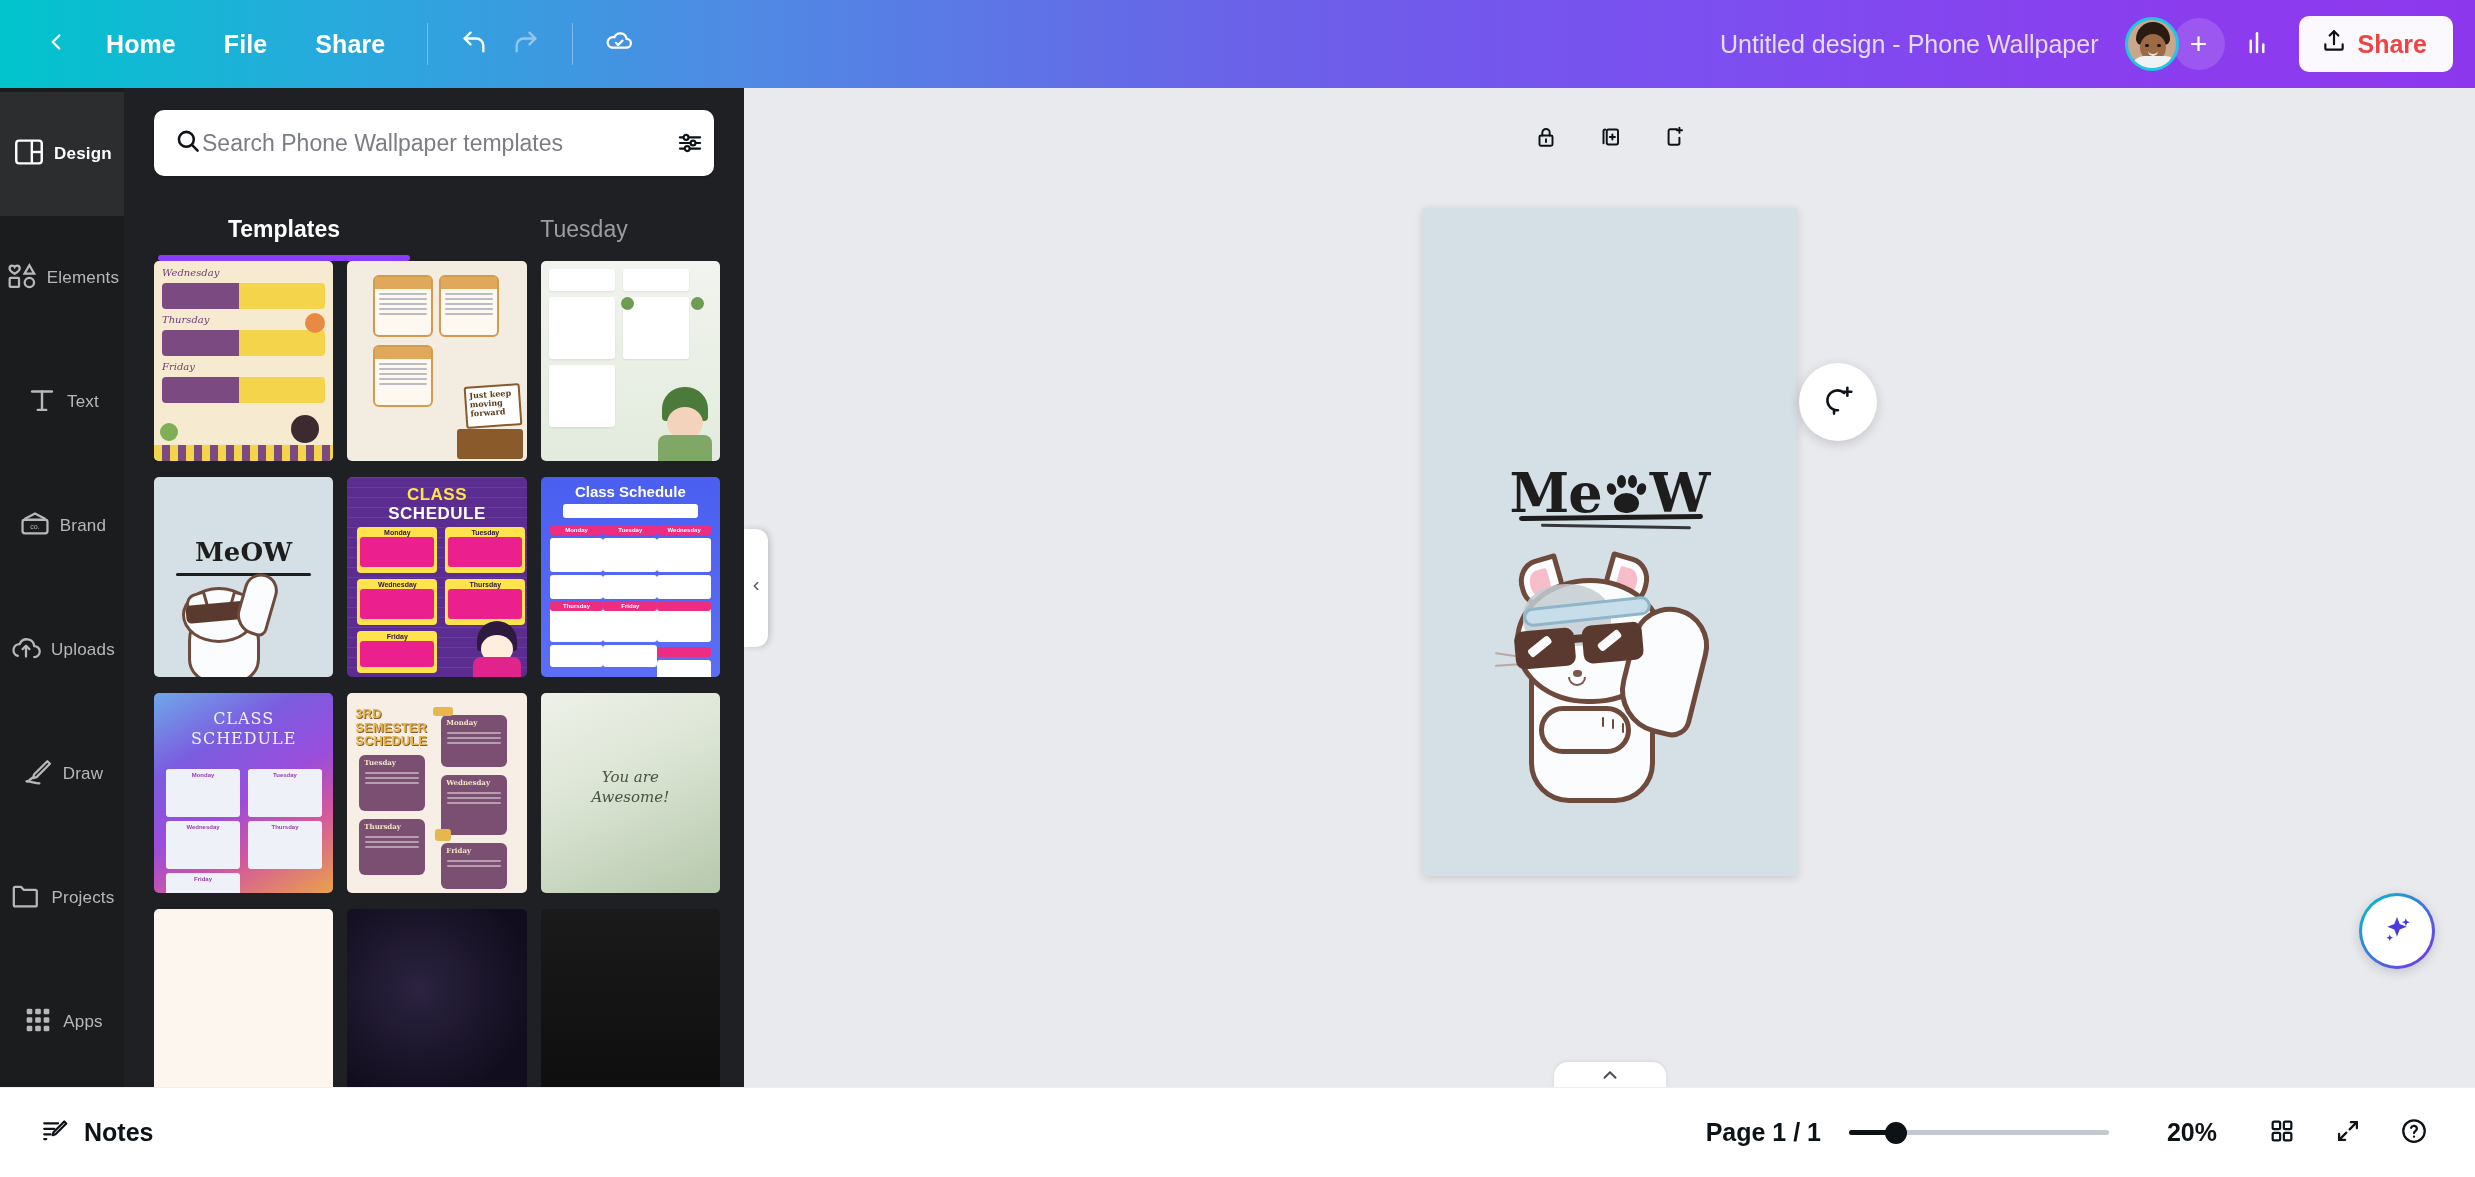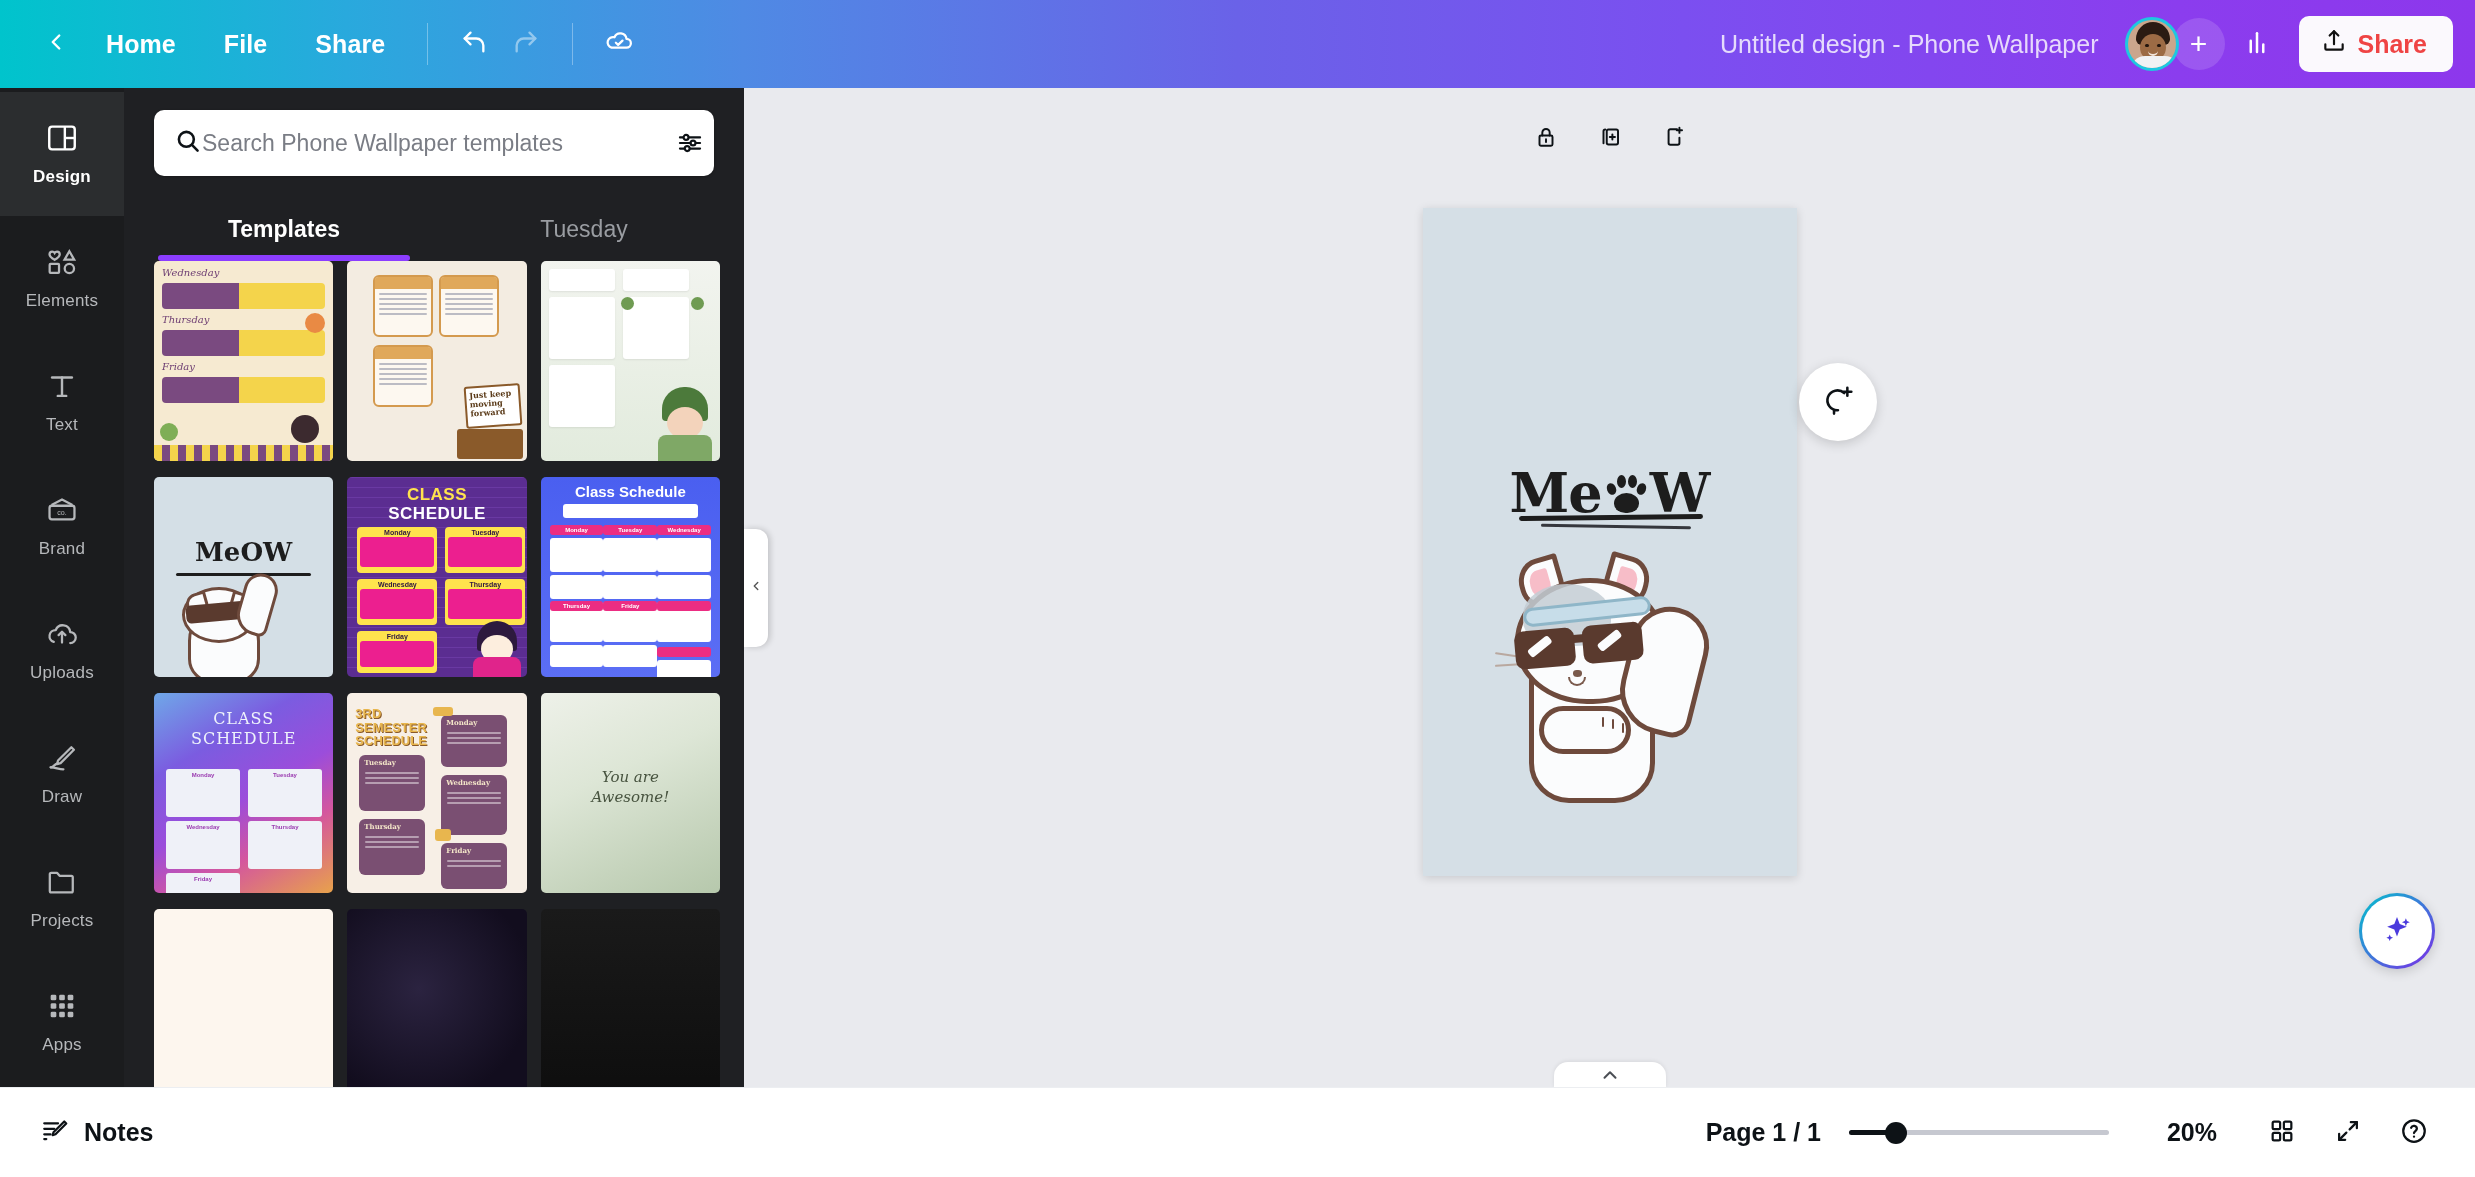--- a/index.html
+++ b/index.html
@@ -65,21 +65,21 @@
   
   .body { flex: 1; display: flex; min-height: 0; position: relative; }
 
   
   .rail {
     width: 124px; min-width: 124px; background: #1b1c1e;
     display: flex; flex-direction: column; align-items: center;
     padding-top: 4px; overflow: hidden; position: relative; z-index: 30;
   }
   .rail-item {
-    width: 124px; height: 124px; display: flex; flex-direction: column;
+    width: 124px; height: 124px; display: flex; flex-direction: row;
     align-items: center; justify-content: center; gap: 8px;
     color: #b6b8bb; cursor: pointer; flex: none;
   }
   .rail-item.active { background: #2b2d2f; color: #fff; }
   .rail-item.active .rail-label { color: #fff; font-weight: 700; }
   .rail-label { font-size: 17px; font-weight: 500; letter-spacing: .2px; }
 
   
   .panel {
     width: 620px; min-width: 620px; background: #1f2023;

